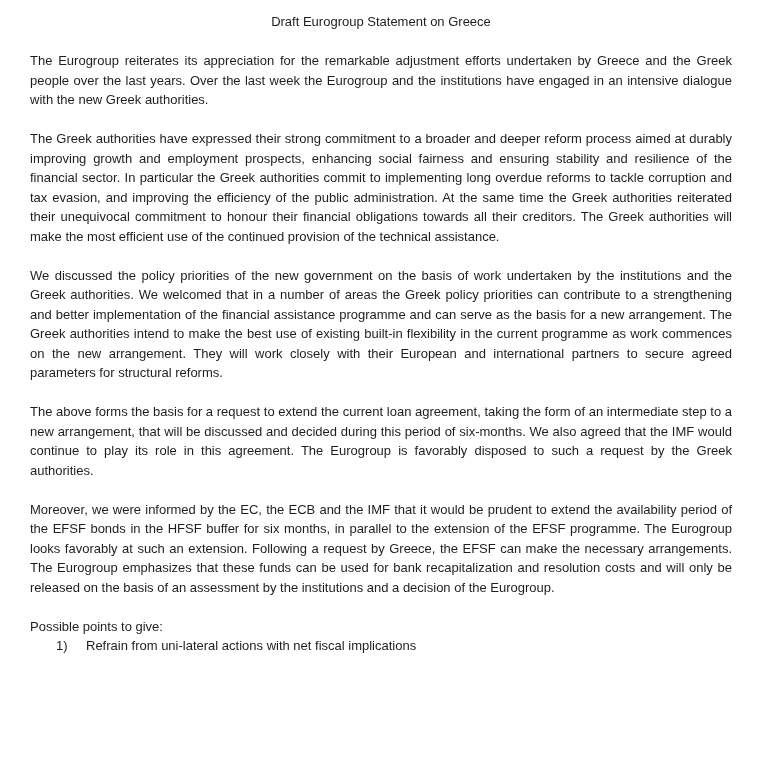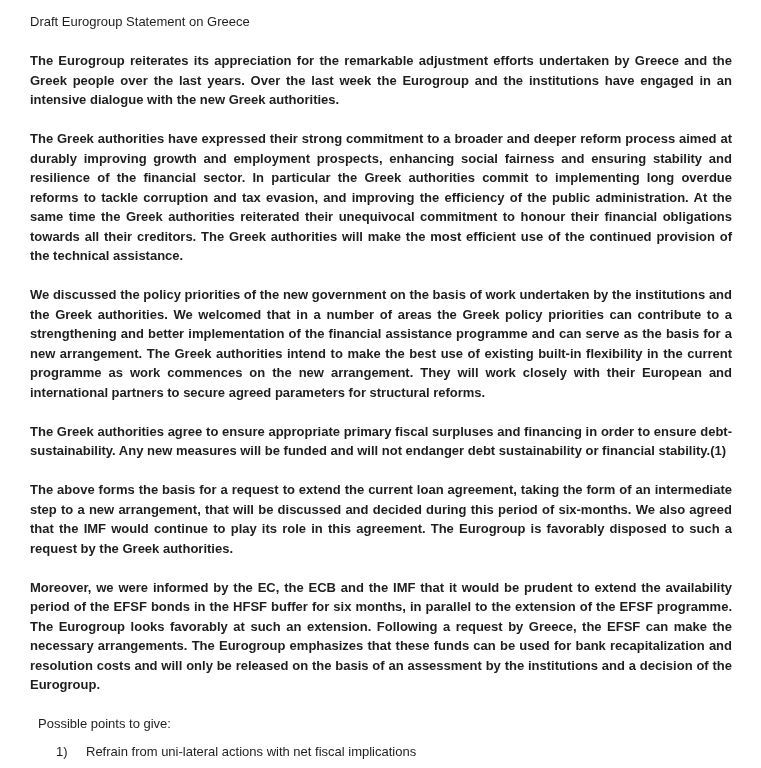--- a/index.html
+++ b/index.html
@@ -17,28 +17,28 @@
     font-size: 13px;
     line-height: 19.5px;
     color: #1e1e1e;
     overflow: hidden;
   }
   .doc-title {
     margin: 0 0 19.5px 0;
     font-weight: normal;
     font-size: 13px;
     line-height: 19.5px;
+    text-align: center;
   }
   .doc-paragraph {
     margin: 0 0 19.5px 0;
     text-align: justify;
-    font-weight: bold;
   }
   .closing-lead {
-    margin: 8px;
+    margin: 0;
     text-align: left;
   }
   .numbered-item {
     display: flex;
     align-items: flex-start;
     padding-left: 26px;
     margin: 0;
   }
   .item-number {
     width: 30px;
@@ -54,21 +54,20 @@
 <div class="page">
 
   <p class="doc-title">Draft Eurogroup Statement on Greece</p>
 
   <p class="doc-paragraph">The Eurogroup reiterates its appreciation for the remarkable adjustment efforts undertaken by Greece and the Greek people over the last years. Over the last week the Eurogroup and the institutions have engaged in an intensive dialogue with the new Greek authorities.</p>
 
   <p class="doc-paragraph">The Greek authorities have expressed their strong commitment to a broader and deeper reform process aimed at durably improving growth and employment prospects, enhancing social fairness and ensuring stability and resilience of the financial sector. In particular the Greek authorities commit to implementing long overdue reforms to tackle corruption and tax evasion, and improving the efficiency of the public administration. At the same time the Greek authorities reiterated their unequivocal commitment to honour their financial obligations towards all their creditors. The Greek authorities will make the most efficient use of the continued provision of the technical assistance.</p>
 
   <p class="doc-paragraph">We discussed the policy priorities of the new government on the basis of work undertaken by the institutions and the Greek authorities. We welcomed that in a number of areas the Greek policy priorities can contribute to a strengthening and better implementation of the financial assistance programme and can serve as the basis for a new arrangement. The Greek authorities intend to make the best use of existing built-in flexibility in the current programme as work commences on the new arrangement. They will work closely with their European and international partners to secure agreed parameters for structural reforms.</p>
 
-  <p class="doc-paragraph">The Greek authorities agree to ensure appropriate primary fiscal surpluses and financing in order to ensure debt-sustainability. Any new measures will be funded and will not endanger debt sustainability or financial stability.(1)</p>
 
   <p class="doc-paragraph">The above forms the basis for a request to extend the current loan agreement, taking the form of an intermediate step to a new arrangement, that will be discussed and decided during this period of six-months. We also agreed that the IMF would continue to play its role in this agreement. The Eurogroup is favorably disposed to such a request by the Greek authorities.</p>
 
   <p class="doc-paragraph">Moreover, we were informed by the EC, the ECB and the IMF that it would be prudent to extend the availability period of the EFSF bonds in the HFSF buffer for six months, in parallel to the extension of the EFSF programme. The Eurogroup looks favorably at such an extension. Following a request by Greece, the EFSF can make the necessary arrangements. The Eurogroup emphasizes that these funds can be used for bank recapitalization and resolution costs and will only be released on the basis of an assessment by the institutions and a decision of the Eurogroup.</p>
 
 
   <p class="closing-lead">Possible points to give:</p>
 
   <div class="numbered-item">
     <span class="item-number">1)</span>

